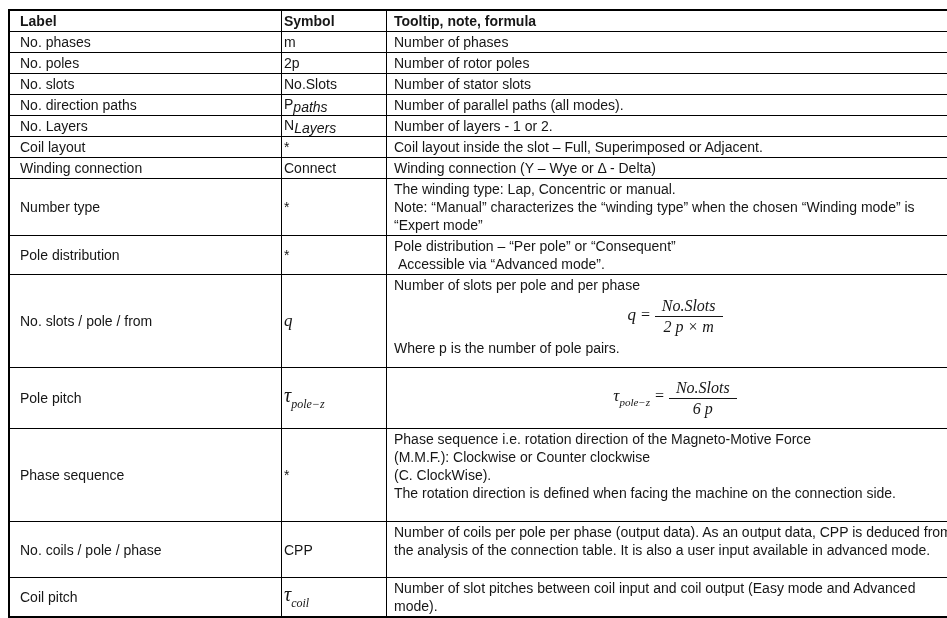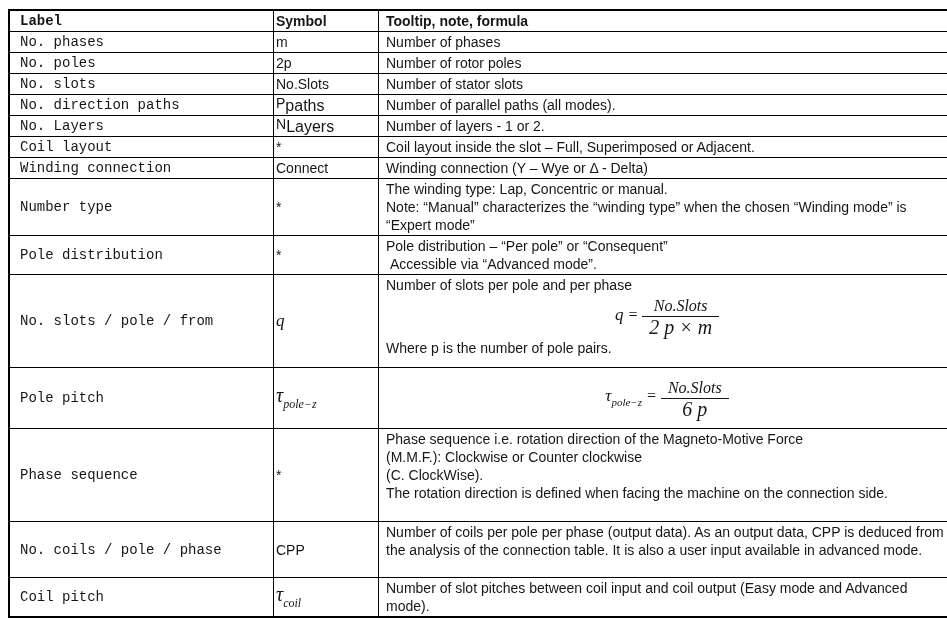--- a/index.html
+++ b/index.html
@@ -2,37 +2,37 @@
 <html><head>
 <meta charset="utf-8">
 <style>
   html,body{margin:0;padding:0;background:#fff;width:947px;height:618px;overflow:hidden;
     font-family:"Liberation Sans",sans-serif;color:#161616;}
   .page{position:absolute;left:8px;top:9px;}
   table{border-collapse:collapse;table-layout:fixed;width:929px;background:#fff;
     border:2px solid #000;}
   td,th{border:1px solid #000;font-size:14px;overflow:hidden;}
   th{font-weight:bold;}
-  .c1{width:253px;padding:0 0 0 10px;text-align:left;vertical-align:middle;font-family:Liberation Mono, monospace;}
+  .c1{width:253px;padding:0 8px 0 10px;text-align:left;vertical-align:middle;}
   .c2{width:100px;text-align:left;vertical-align:middle;padding:0 2px;}
   .c3{width:562px;padding:1px 6px 1px 7px;line-height:18px;text-align:left;vertical-align:middle;}
   .top{vertical-align:top;}
   .h-hdr{height:20px}.h-s{height:19px}.h-wt{height:55px}.h-pd{height:38px}
   .h-q{height:93px}.h-pp{height:61px}.h-ps{height:93px}.h-cpp{height:56px}.h-cp{height:38px}
-  .ssub{font-size:16px;vertical-align:-3px;}
+  .ssub{font-size:14px;vertical-align:-3px;font-style:italic;}
   .sym-serif{font-family:"Liberation Serif",serif;font-style:italic;font-size:17px;}
   .tau{font-family:"Liberation Serif",serif;font-style:italic;font-size:20px;}
   .tau-sub{font-family:"Liberation Serif",serif;font-style:italic;font-size:12px;vertical-align:-6px;}
   .formula{text-align:center;font-family:"Liberation Serif",serif;font-style:italic;margin:3px 0;}
   .f-lhs{font-size:17px;}
   .fsub{font-size:11px;vertical-align:-5px;}
   .f-eq{font-size:16px;padding:0 4px;}
   .frac{display:inline-block;vertical-align:middle;text-align:center;}
   .frac .num{display:block;font-size:16px;padding:0 7px 1px;border-bottom:1px solid #161616;}
-  .frac .den{display:block;font-size:20px;padding:1px 7px 0;}
+  .frac .den{display:block;font-size:16px;padding:1px 7px 0;}
   .line{display:block;}
 </style>
 </head>
 <body>
 
 <div class="page">
 <table>
   <tbody>
         <tr class="h-hdr">
     <th class="c1">Label</th>

